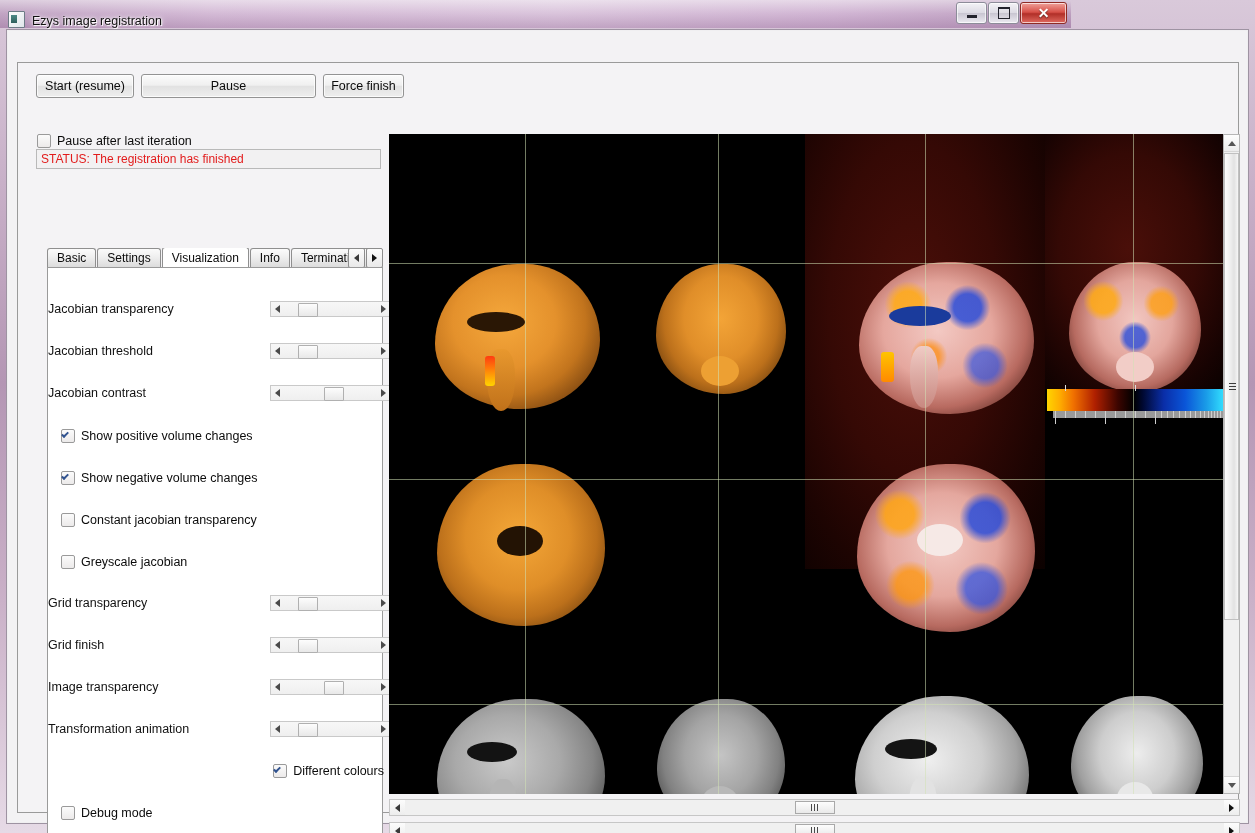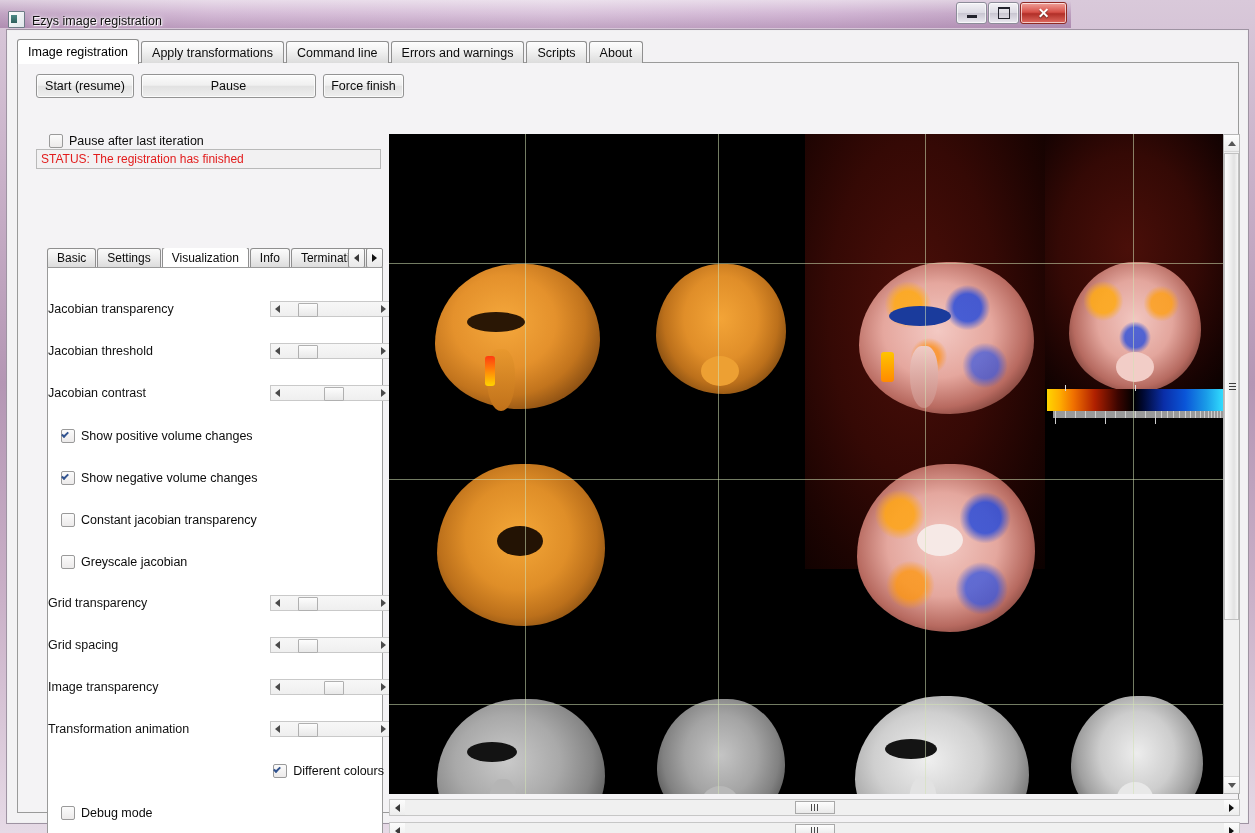--- a/index.html
+++ b/index.html
@@ -105,21 +105,21 @@
     white-space:nowrap;
   }
   .btn.w-start  { width:96px; }
   .btn.w-pause  { width:173px; }
   .btn.w-force  { width:79px; }
   .btn.w-load   { width:96px; }
   .btn.w-zin    { width:72px; }
   .btn.w-zout   { width:79px; }
   .btn.w-exit   { width:79px; }
 
-  .chkrow { display:flex; align-items:center; gap:6px;margin-left:12px; }
+  .chkrow { display:flex; align-items:center; gap:6px; }
   .chk {
     width:12px; height:12px; border:1px solid #9a9a9a; border-radius:2px;
     background: linear-gradient(180deg,#fbfbfb,#eceaea);
     position:relative; flex:none;
   }
   .chk.checked::after{
     content:""; position:absolute; left:2px; top:4px; width:5px; height:2px;
     border-left:2px solid #31538f; border-bottom:2px solid #31538f;
     transform: rotate(-45deg); transform-origin:left bottom;
   }
@@ -273,28 +273,20 @@
         </div>
       <div class="winbtn close">
           <span class="close-glyph">✕</span>
         </div>
     </div>
   </div>
 
   <div id="client">
   <div id="clientinner">
 
-    <div id="tabstrip">
-      <div class="tab active">Image registration</div>
-      <div class="tab">Apply transformations</div>
-      <div class="tab">Command line</div>
-      <div class="tab">Errors and warnings</div>
-      <div class="tab">Scripts</div>
-      <div class="tab">About</div>
-    </div>
 
     <div id="tabpage">
 
       <div id="leftcol">
 
         <div class="btnrow" style="position:absolute;left:0;top:5px;">
           <div class="btn w-start">Start (resume)</div>
           <div class="btn w-pause">Pause</div>
           <div class="btn w-force">Force finish</div>
         </div>
@@ -397,21 +389,21 @@
                   <span class="sl-arrow-l">
                     <span class="sl-tri-l"></span>
                   </span>
                   <span class="sl-arrow-r">
                     <span class="sl-tri-r"></span>
                   </span>
                   <div class="sl-thumb" style="left: 27px;"></div>
                 </div>
               </div>
               <div class="vrow" style="top: 364px;">
-                <span class="vlabel">Grid spacing</span>
+                <span class="vlabel">Grid finish</span>
                 <div class="slider">
                   <span class="sl-arrow-l">
                     <span class="sl-tri-l"></span>
                   </span>
                   <span class="sl-arrow-r">
                     <span class="sl-tri-r"></span>
                   </span>
                   <div class="sl-thumb" style="left: 27px;"></div>
                 </div>
               </div>

